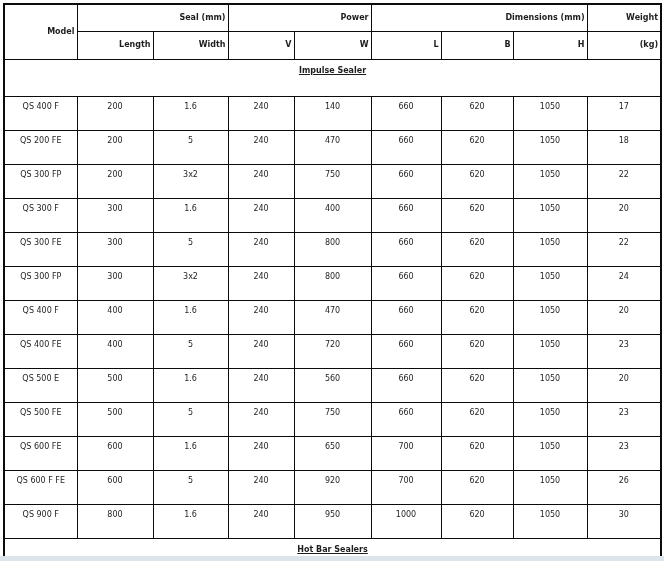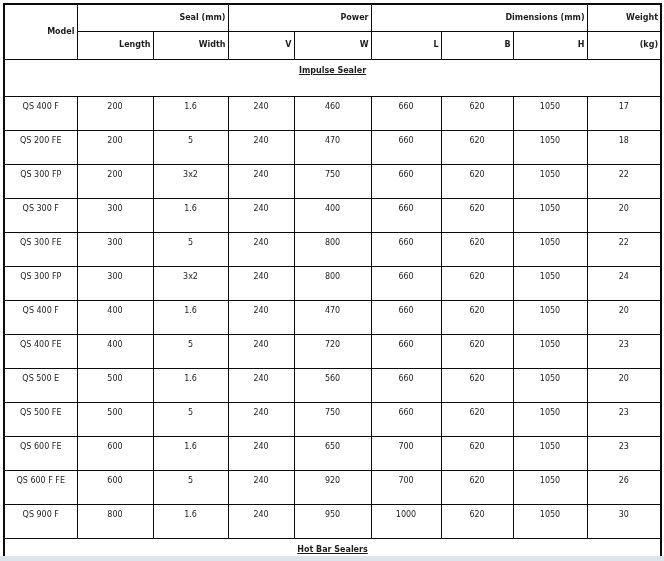--- a/index.html
+++ b/index.html
@@ -97,21 +97,21 @@
     </thead>
     <tbody>
         <tr class="section-row">
           <td colspan="9">Impulse Sealer</td>
         </tr>
         <tr class="data-row">
           <td>QS 400 F</td>
           <td>200</td>
           <td>1.6</td>
           <td>240</td>
-          <td>460</td>
+          <td>140</td>
           <td>660</td>
           <td>620</td>
           <td>1050</td>
           <td>17</td>
         </tr>
         <tr class="data-row">
           <td>QS 200 FE</td>
           <td>200</td>
           <td>5</td>
           <td>240</td>

